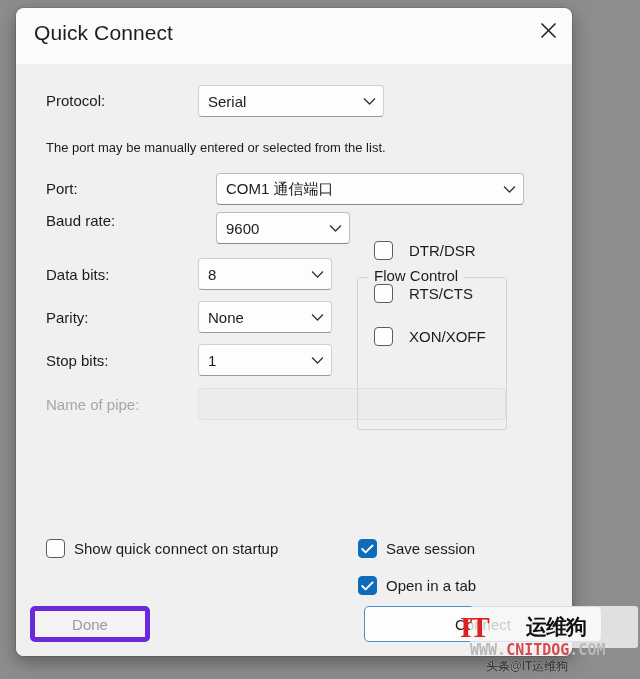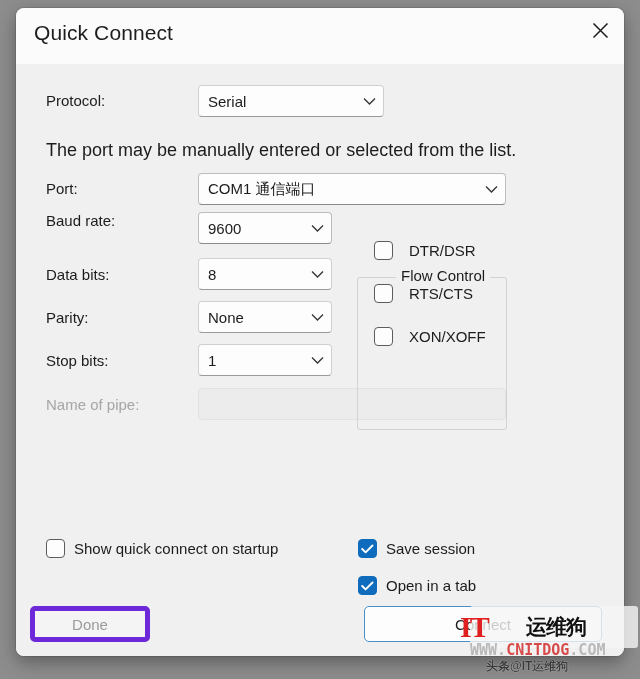--- a/index.html
+++ b/index.html
@@ -11,21 +11,21 @@
   }
   body {
     background: #8d8d8d;
     position: relative;
   }
 
   
   #dialog {
     position: absolute;
     left: 16px; top: 8px;
-    width: 608px; height: 648px;
+    width: 556px; height: 648px;
     background: #f0f0f0;
     border-radius: 8px;
     box-shadow: 0 6px 18px rgba(0,0,0,0.35), 0 0 0 1px rgba(0,0,0,0.10);
     overflow: hidden;
   }
   #titlebar {
     position: absolute; left: 0; top: 0;
     width: 100%; height: 56px;
     background: #fbfbfb;
     border-radius: 8px 8px 0 0;
@@ -59,21 +59,21 @@
   .lbl {
     position: absolute;
     font-size: 15px;
     color: #1c1c1c;
     white-space: nowrap;
   }
   .lbl.disabled { color: #a6a6a6; }
 
   .info-text {
     position: absolute;
-    font-size: 18px;
+    font-size: 13px;
     color: #1c1c1c;
     white-space: nowrap;
   }
 
   
   .combo {
     position: absolute;
     height: 32px;
     background: #fdfdfd;
     border: 1px solid #d0d0d0;
@@ -90,21 +90,21 @@
     font-size: 15px;
     color: #1c1c1c;
     white-space: nowrap;
     overflow: hidden;
   }
   .combo .chev {
     flex: 0 0 auto;
     width: 28px;
     display: flex; align-items: center; justify-content: center;
   }
-  .combo.strong { border-color: #bdbdbd; border-bottom-color: #8a8a8a; }
+  .combo.strong { border-color: #bdbdbd; border-bottom-color: #8a8a8a; margin-left: 18px; }
 
   
   .pipe-input {
     position: absolute;
     height: 32px;
     background: #ececec;
     border: 1px solid #e2e2e2;
     border-radius: 4px;
   }
 
@@ -118,21 +118,20 @@
     background: transparent;
   }
   #flow-legend {
     position: absolute;
     left: 353px; top: 203px;
     background: #f0f0f0;
     padding: 0 5px;
     font-size: 15px;
     color: #1c1c1c;
     white-space: nowrap;
-    margin-left: 27px;
   }
 
   
   .cbrow {
     position: absolute;
     display: flex;
     align-items: center;
     cursor: pointer;
     white-space: nowrap;
   }

